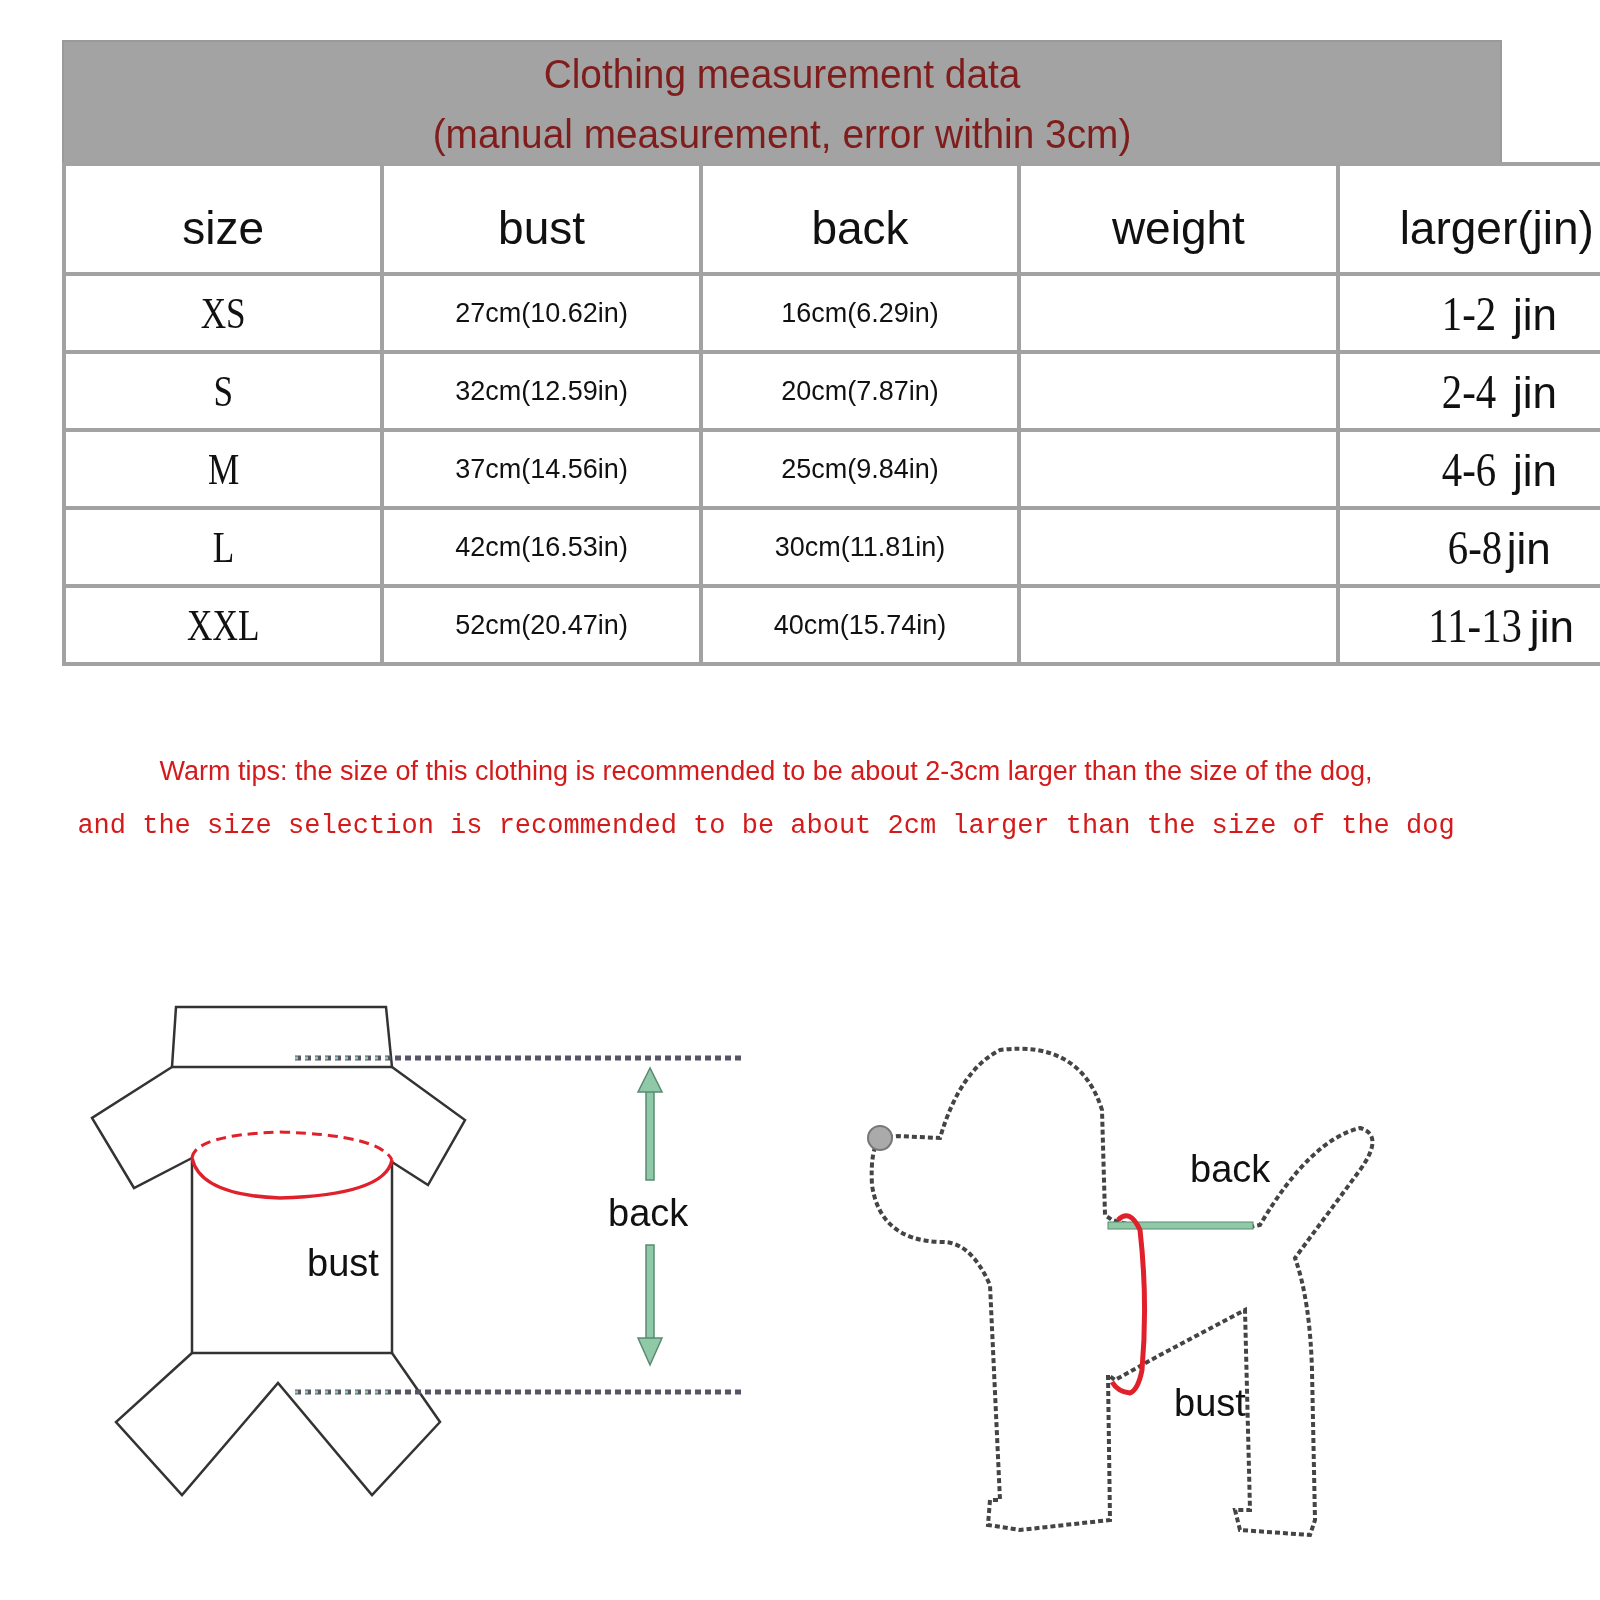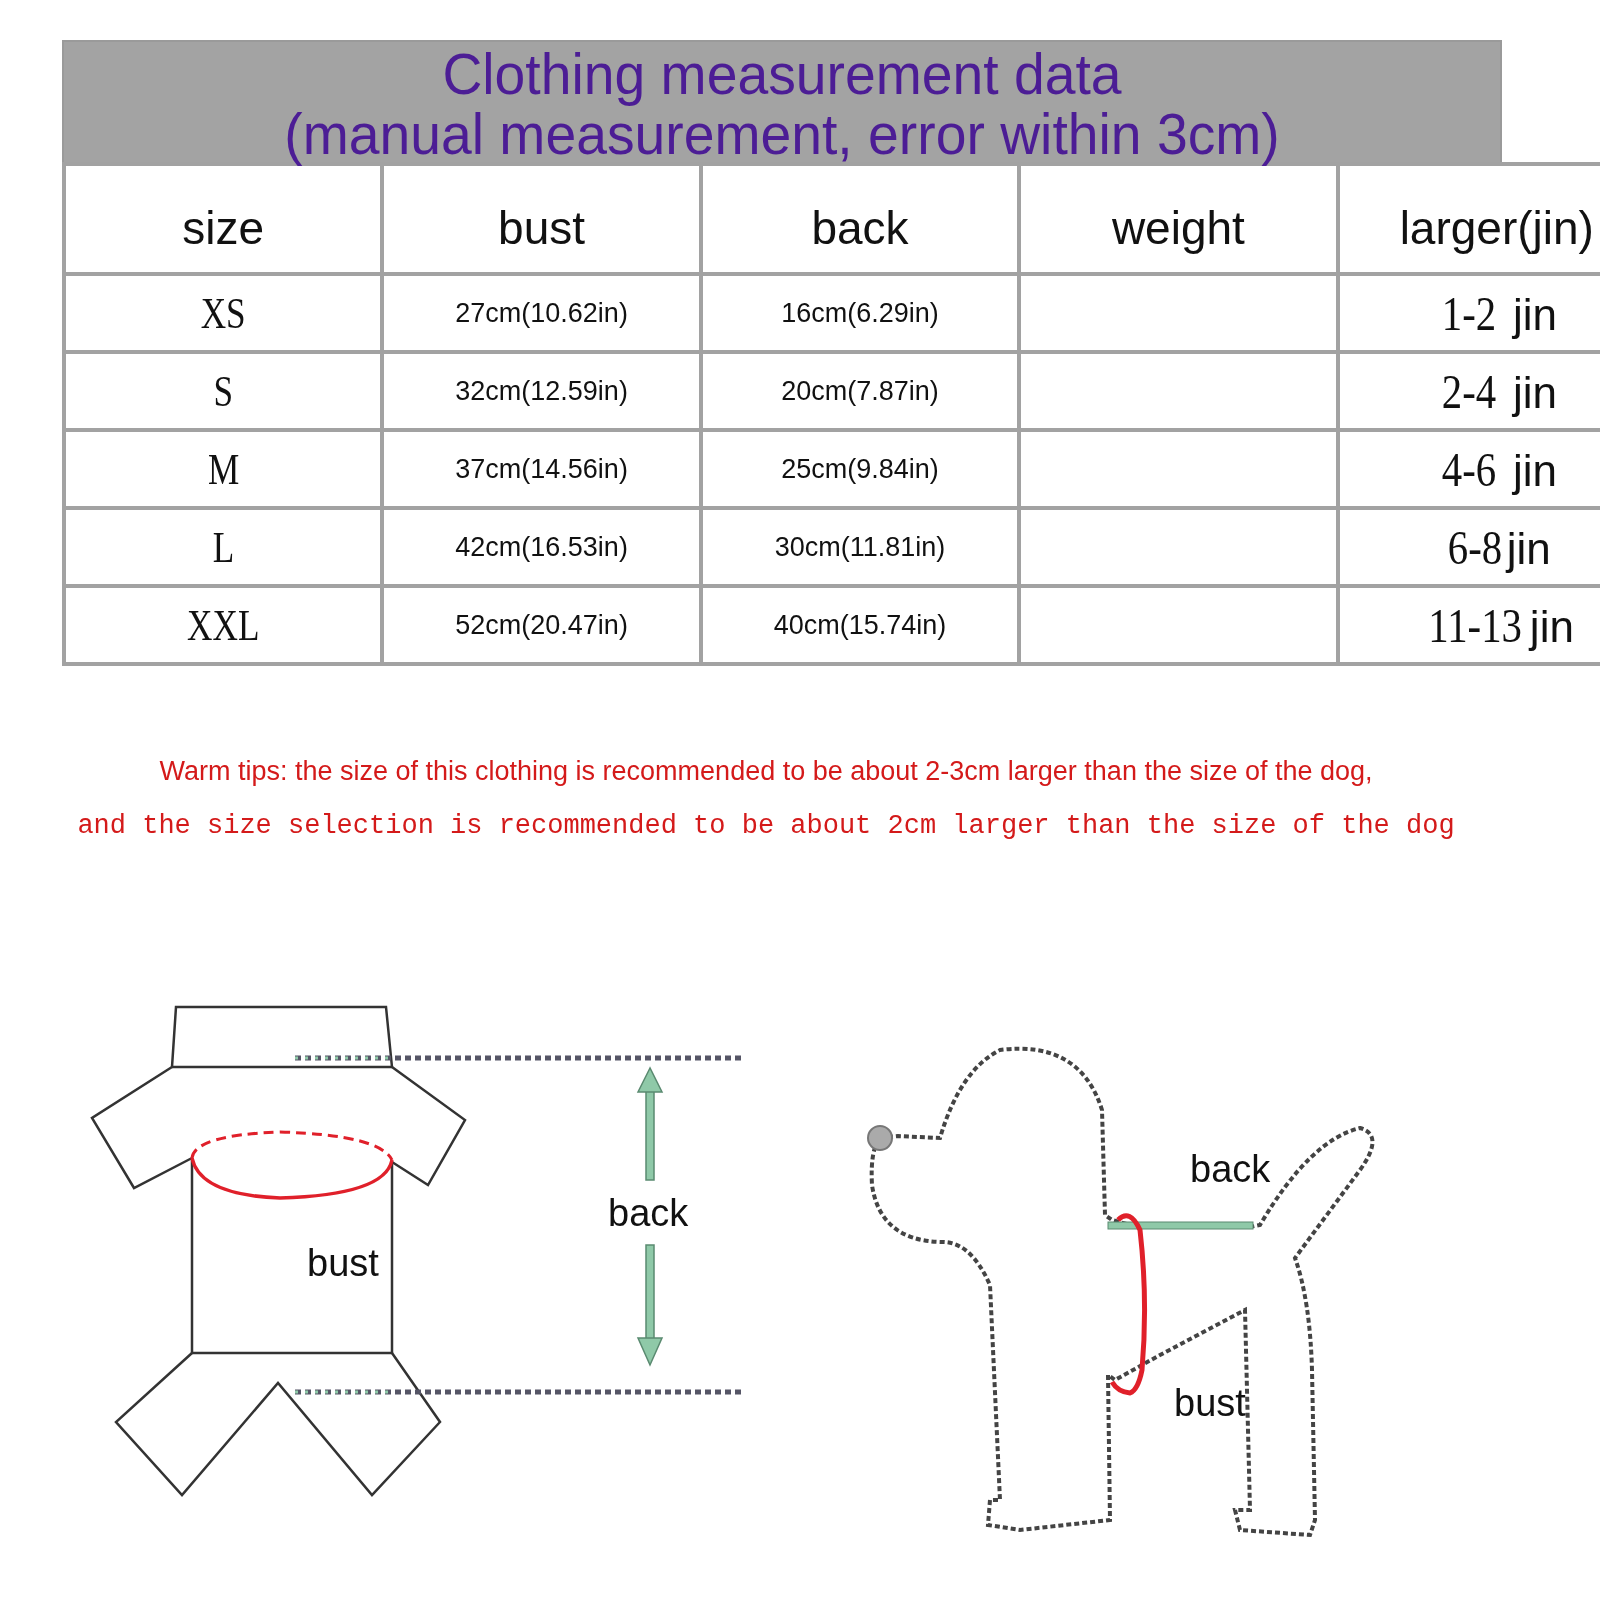--- a/index.html
+++ b/index.html
@@ -1,18 +1,18 @@
 <!DOCTYPE html>
 <html><head>
 <meta charset="utf-8">
 <style>
   html,body{margin:0;padding:0;background:#ffffff;}
   body{width:1600px;height:1600px;position:relative;overflow:hidden;font-family:"Liberation Sans",sans-serif;}
   .sheet{position:absolute;left:62px;top:40px;width:1440px;}
-  .title-band{background:#a3a3a3;height:122px;color:#4c1d95;text-align:center;font-size:57px;line-height:60px;padding-top:2px;box-sizing:border-box;border:2px solid #9a9a9a;border-bottom:none;}
+  .title-band{background:#a3a3a3;height:122px;color:#7f1d1d;text-align:center;font-size:40px;line-height:60px;padding-top:2px;box-sizing:border-box;border:2px solid #9a9a9a;border-bottom:none;}
   .title-band div{transform:scaleX(0.97);}
   table{border-collapse:collapse;width:1596px;table-layout:fixed;}
   td,th{border:4px solid #a2a2a2;text-align:center;padding:0;color:#111;}
   th{height:88px;font-weight:normal;font-size:46px;padding-top:18px;}
   td{height:74px;}
   .size{font-family:"Liberation Serif",serif;font-size:44px;transform:scaleX(0.8);display:inline-block;}
   .meas{font-size:27px;}
   .jin{font-size:44px;}
   .jin .num{font-family:"Liberation Serif",serif;font-size:48px;transform:scaleX(0.85);display:inline-block;}
   .tips{position:absolute;left:0;width:1532px;text-align:center;color:#d41a1a;font-size:27px;}

